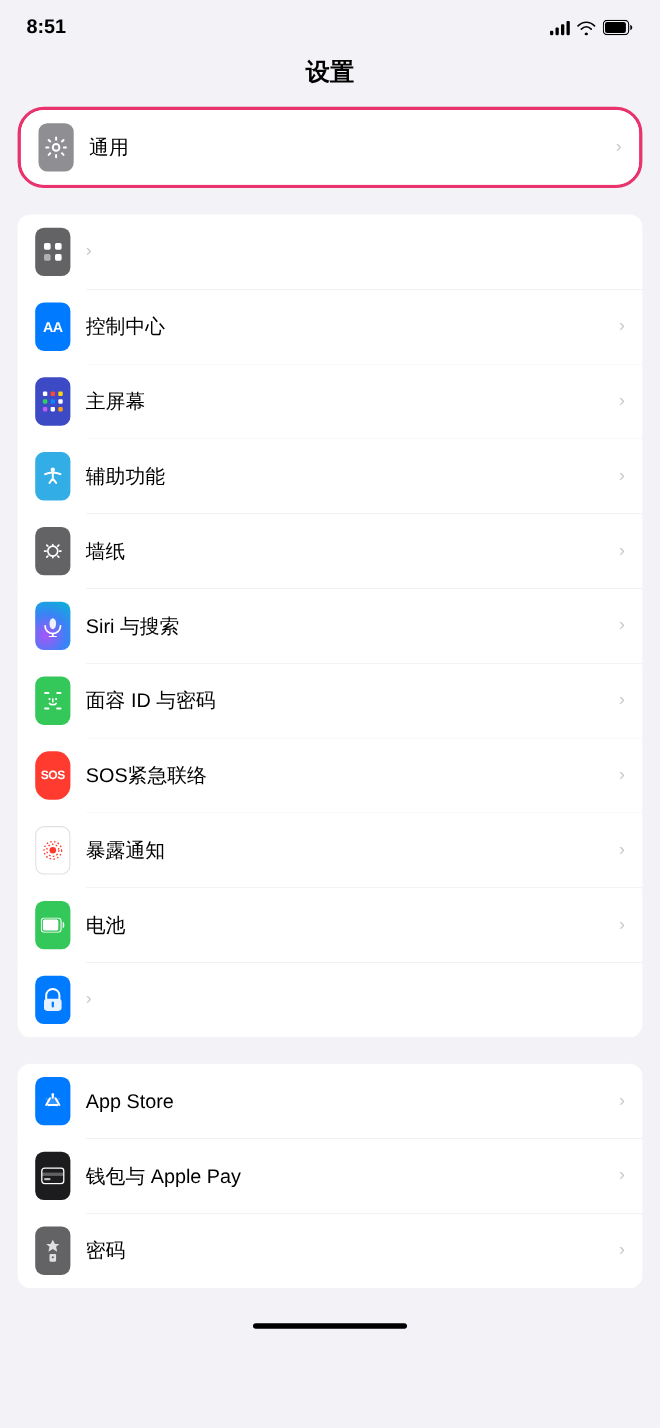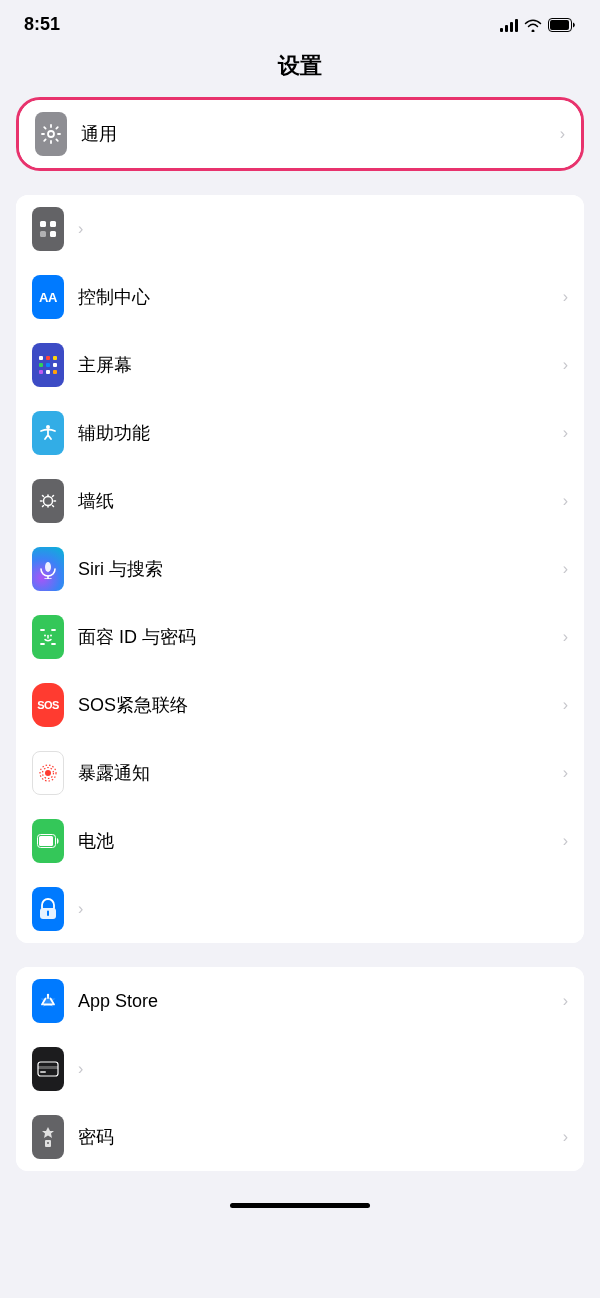--- a/index.html
+++ b/index.html
@@ -334,20 +334,21 @@
   </div>
 
   <div class="settings-row">
     <div class="settings-icon" style="background:#1c1c1e;">
       <svg width="22" height="16" viewBox="0 0 22 16" fill="none">
         <rect x="1" y="1" width="20" height="14" rx="2.5" stroke="white" stroke-width="1.2" fill="none"></rect>
         <rect x="1" y="5" width="20" height="3" fill="white" opacity="0.3"></rect>
         <rect x="3" y="10" width="6" height="2" rx="1" fill="white" opacity="0.7"></rect>
       </svg>
     </div>
+    <span class="settings-label">钱包与 Apple Pay</span>
     <span class="chevron">›</span>
   </div>
 
   <div class="settings-row">
     <div class="settings-icon bg-gray2">
       <svg width="20" height="22" viewBox="0 0 20 22" fill="none">
         <path d="M10 1L12 5H16L13 7.5L14 12L10 9.5L6 12L7 7.5L4 5H8L10 1Z" fill="white" opacity="0.8"></path>
         <rect x="7" y="14" width="6" height="7" rx="1" fill="white" opacity="0.8"></rect>
         <circle cx="10" cy="17" r="1" fill="#636366"></circle>
       </svg>

